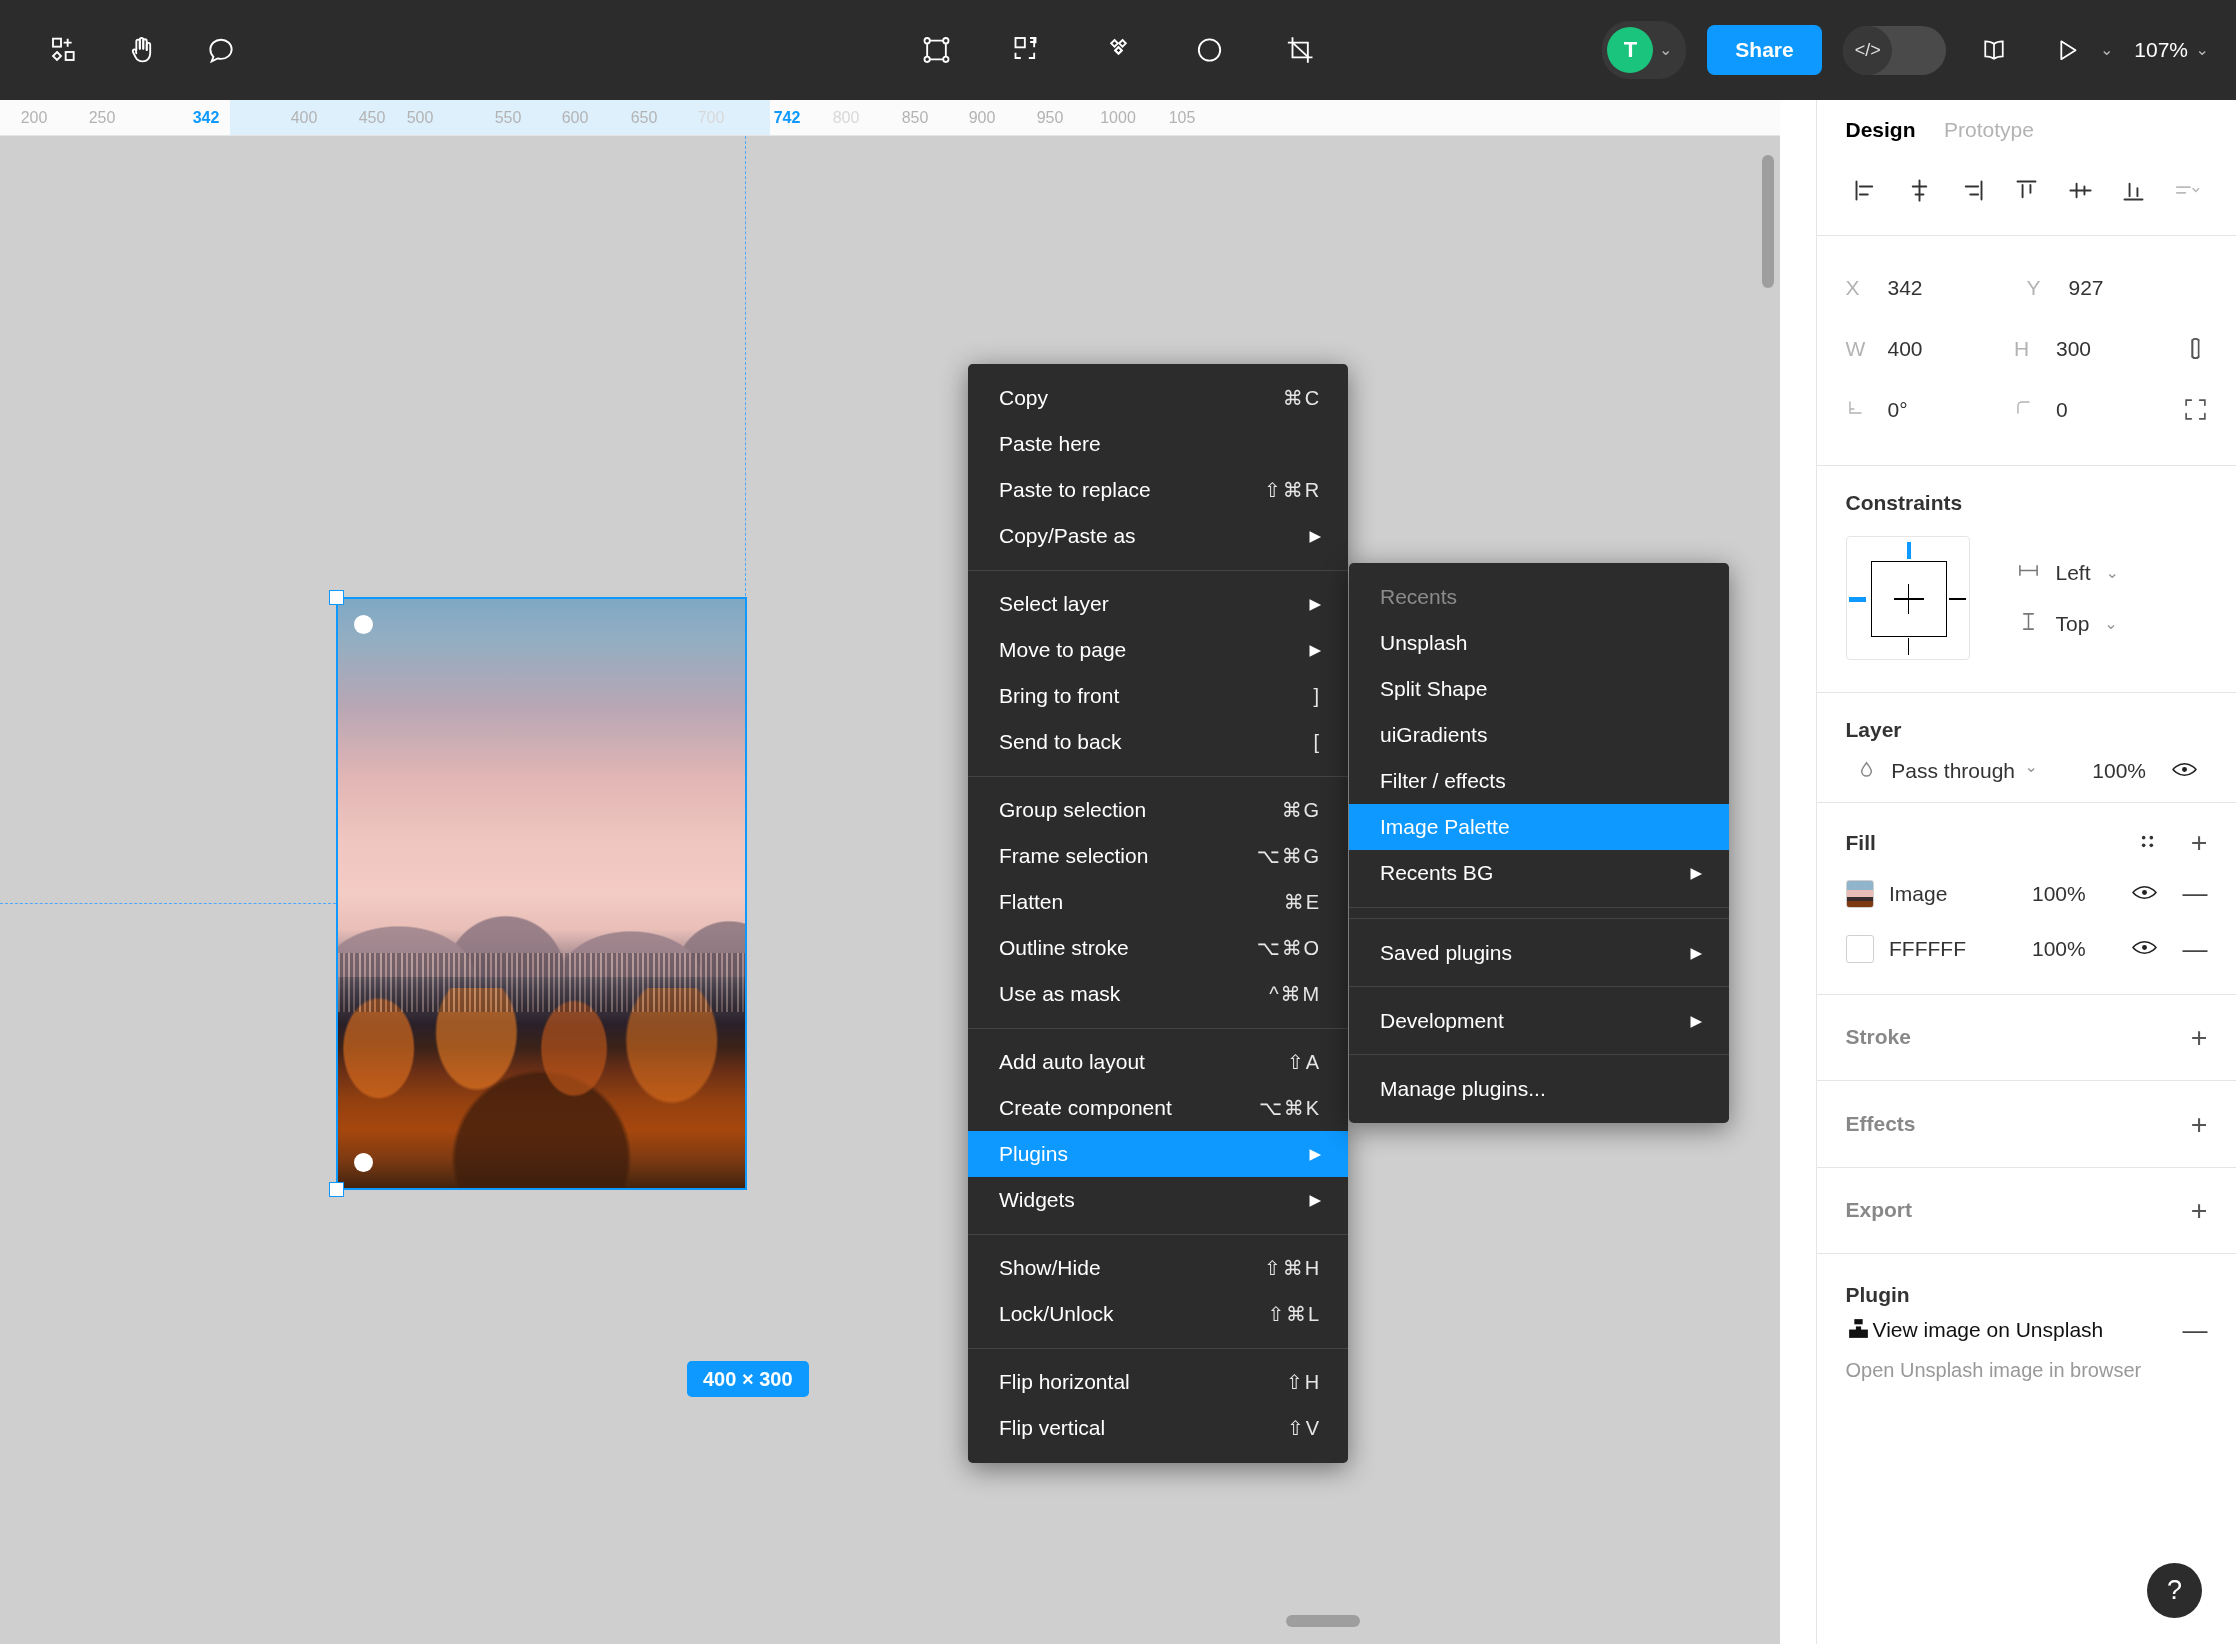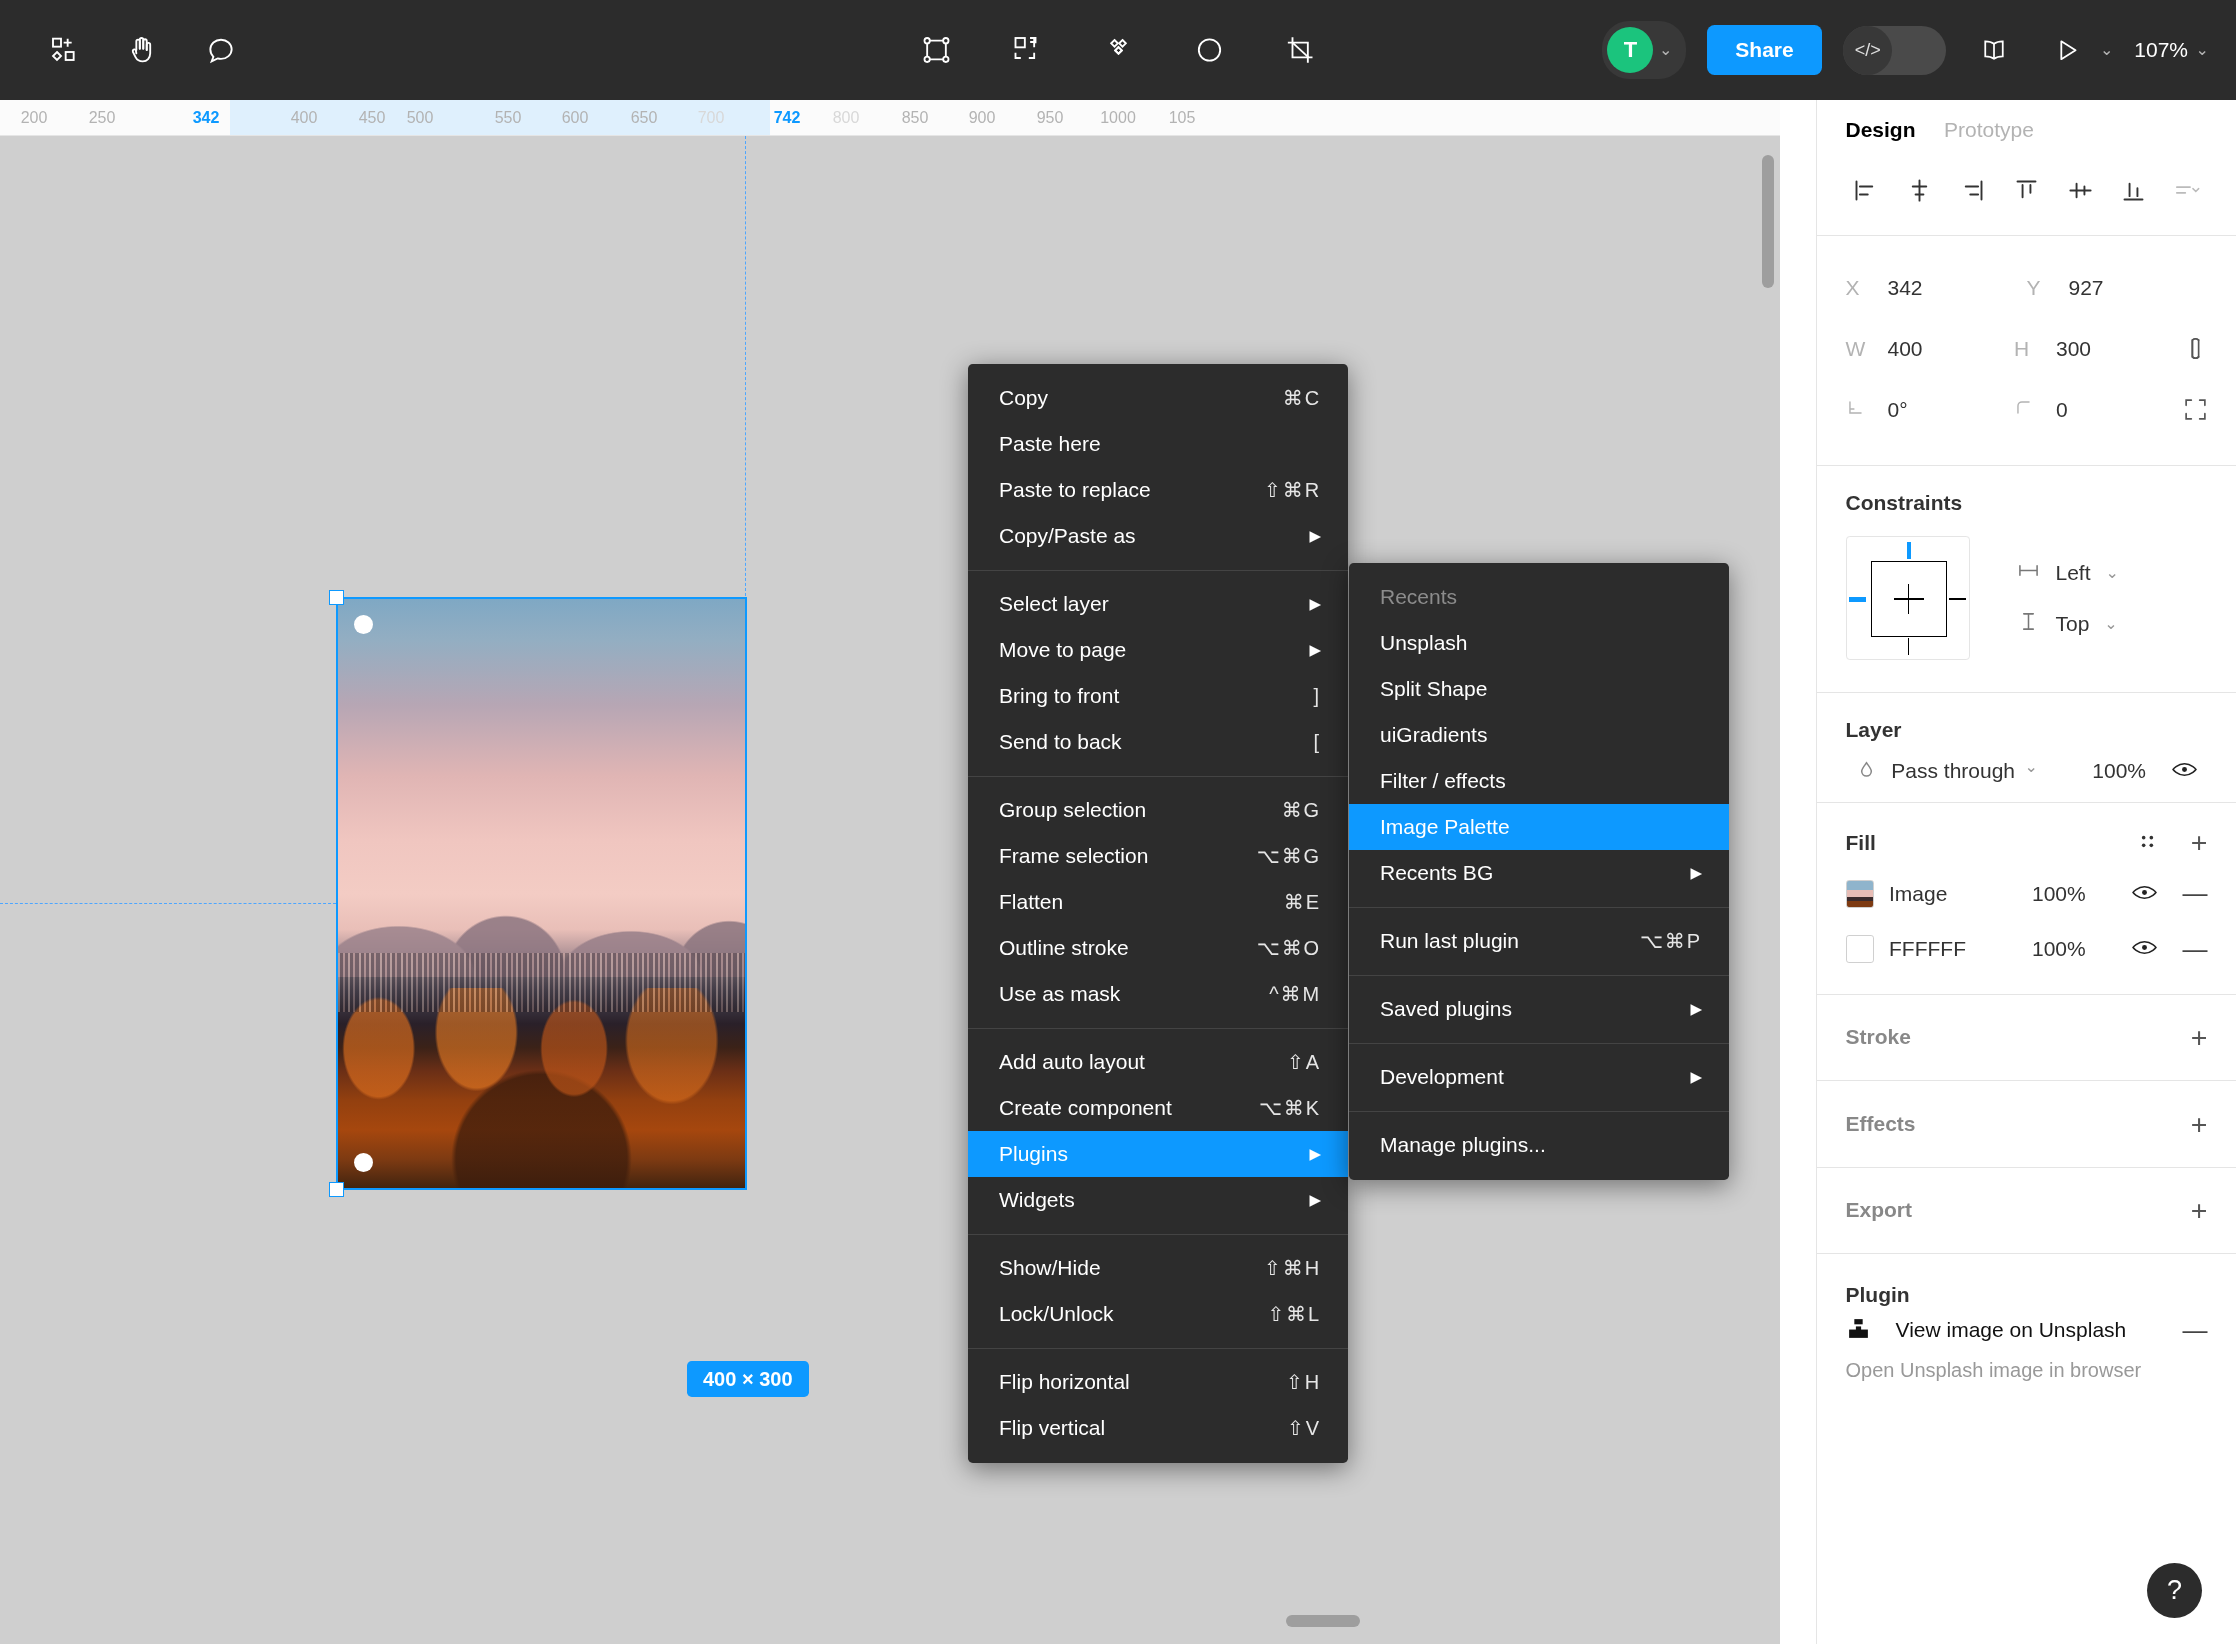--- a/index.html
+++ b/index.html
@@ -295,21 +295,21 @@
   .swatch.white { background: #fff; }
   .fill-name { font-size: 21px; color: #333; margin-left: 15px; width: 143px; }
 
   .collapsed-section {
     display: flex; align-items: center; justify-content: space-between;
     padding: 28.5px 28.5px; 
   }
   .collapsed-section .section-title { color: #888; }
 
   #plugin-item { display: flex; align-items: center; padding: 9.5px 28.5px 0 28.5px; }
-  #plugin-item .pname { font-size: 21px; color: #111; margin-left: 25px; font-weight: normal; }
+  #plugin-item .pname { font-size: 21px; color: #111; margin-left: 2px; font-weight: normal; }
   #plugin-sub { font-size: 20px; color: #999; padding: 15px 28.5px 0 28.5px; }
 
   #help-button {
     position: absolute; right: 34px; bottom: 27px;
     width: 55px; height: 55px; border-radius: 50%;
     background: #2c2c2c; color: #fff;
     display: flex; align-items: center; justify-content: center;
     font-size: 27px; cursor: pointer;
   }
   .minus { font-size: 25px; color: #444; line-height: 1; }
@@ -565,24 +565,20 @@
       <span>Filter / effects</span>
     </div>
     <div class="menu-item selected">
       <span>Image Palette</span>
     </div>
     <div class="menu-item">
       <span>Recents BG</span>
       <span class="arrow">▶</span>
     </div>
     <div class="menu-sep"></div>
-    <div class="menu-item">
-      <span>Run last plugin</span>
-      <span class="shortcut">⌥⌘P</span>
-    </div>
     <div class="menu-sep"></div>
     <div class="menu-item">
       <span>Saved plugins</span>
       <span class="arrow">▶</span>
     </div>
     <div class="menu-sep"></div>
     <div class="menu-item">
       <span>Development</span>
       <span class="arrow">▶</span>
     </div>

